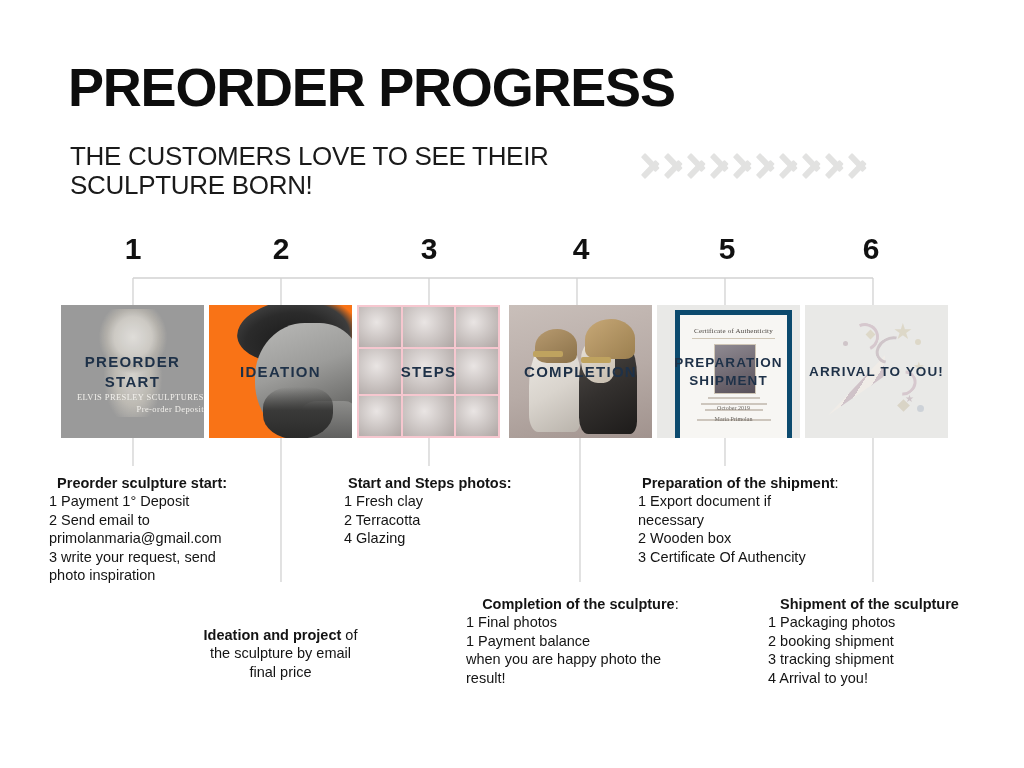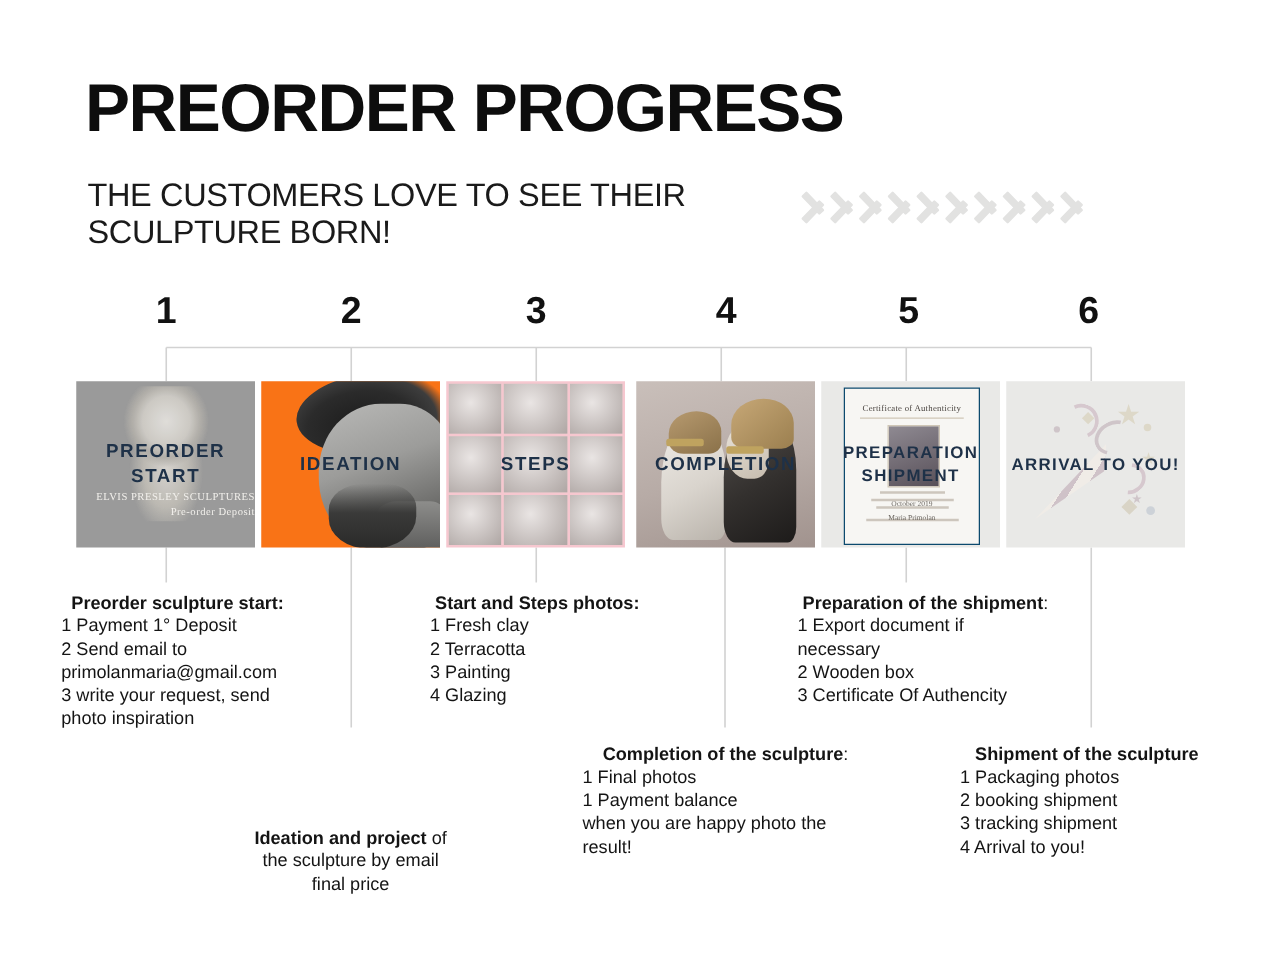--- a/index.html
+++ b/index.html
@@ -165,21 +165,21 @@
   #card-4 .glasses1, #card-4 .glasses2 {
     position:absolute; height: 6px; background: #bfa35f; border-radius: 2px;
   }
   #card-4 .glasses1 { left: 24px; top: 46px; width: 30px; }
   #card-4 .glasses2 { left: 72px; top: 52px; width: 30px; }
 
   
   #card-5 { background: #e9e9e7; }
   #card-5 .sheet {
     position:absolute; left: 18px; top: 5px; width: 107px; height: 124px;
-    background: #f7f6f3; border: 1px solid #0c4a6e;
+    background: #f7f6f3; border: 5px solid #0c4a6e;
   }
   #card-5 .cert-title {
     position:absolute; left:0; right:0; top: 12px; text-align:center;
     font-family: "Liberation Serif", serif; font-size: 7px;
     color:#4a4540; letter-spacing:.2px;
   }
   #card-5 .cert-rule { position:absolute; left:12px; right:12px; top:23px; height:1px; background:#cfc6b6; }
   #card-5 .cert-photo {
     position:absolute; left: 34px; top: 29px; width: 40px; height: 48px;
     background: linear-gradient(160deg,#8f8a92,#585059);
@@ -349,35 +349,34 @@
     <span class="ln">3  write your request, send</span>
     <span class="ln">photo inspiration</span>
   </div>
 
   <div class="tblock" style="left:344px; top:474px; width:250px;">
     <span class="hd">
       &nbsp;<span>Start and Steps photos:</span><span class="nb"></span>
     </span>
     <span class="ln">1  Fresh clay</span>
     <span class="ln">2 Terracotta</span>
-    <span class="ln">3  Painting</span>
     <span class="ln">4  Glazing</span>
   </div>
 
   <div class="tblock" style="left:638px; top:474px; width:280px;">
     <span class="hd">
       &nbsp;<span>Preparation of the shipment</span><span class="nb">:</span>
     </span>
     <span class="ln">1 Export document if</span>
     <span class="ln">necessary</span>
     <span class="ln">2 Wooden box</span>
     <span class="ln">3 Certificate Of Authencity</span>
   </div>
 
-  <div class="tblock center" style="left:178px; top:626px; width:205px;margin-top:36px;">
+  <div class="tblock center" style="left:178px; top:626px; width:205px;">
     <span class="hd">
       <span>Ideation and project</span><span class="nb"> of</span>
     </span>
     <span class="ln">the sculpture  by email</span>
     <span class="ln">final price</span>
   </div>
 
   <div class="tblock" style="left:466px; top:595px; width:260px;">
     <span class="hd">
       &nbsp;&nbsp;&nbsp;&nbsp;<span>Completion of the sculpture</span><span class="nb">:</span>

